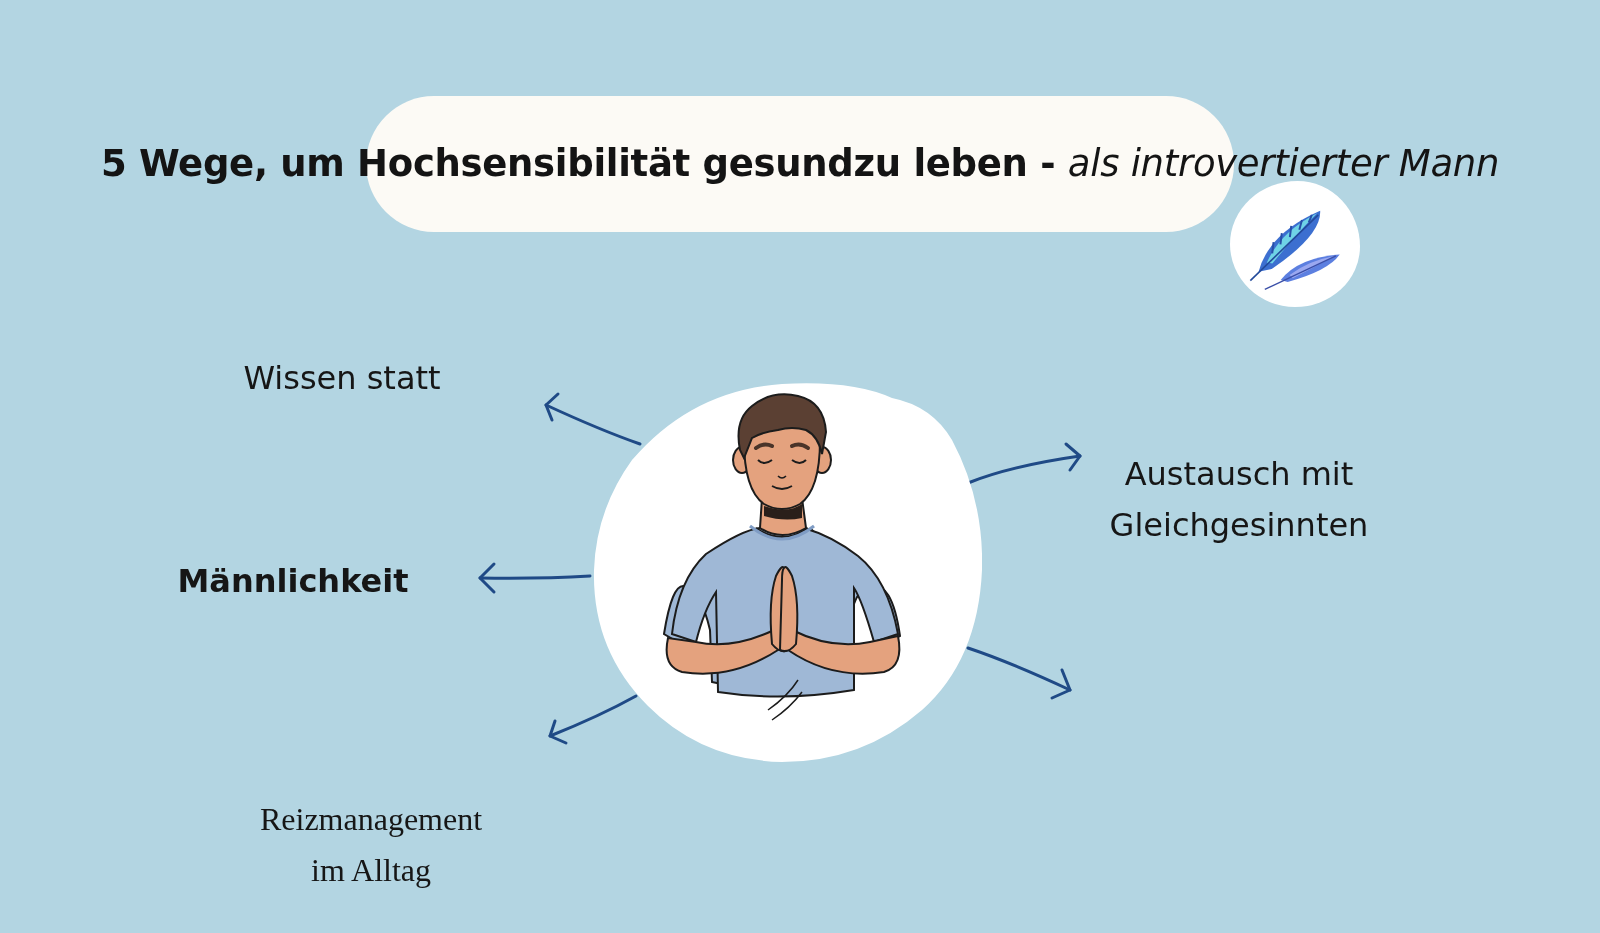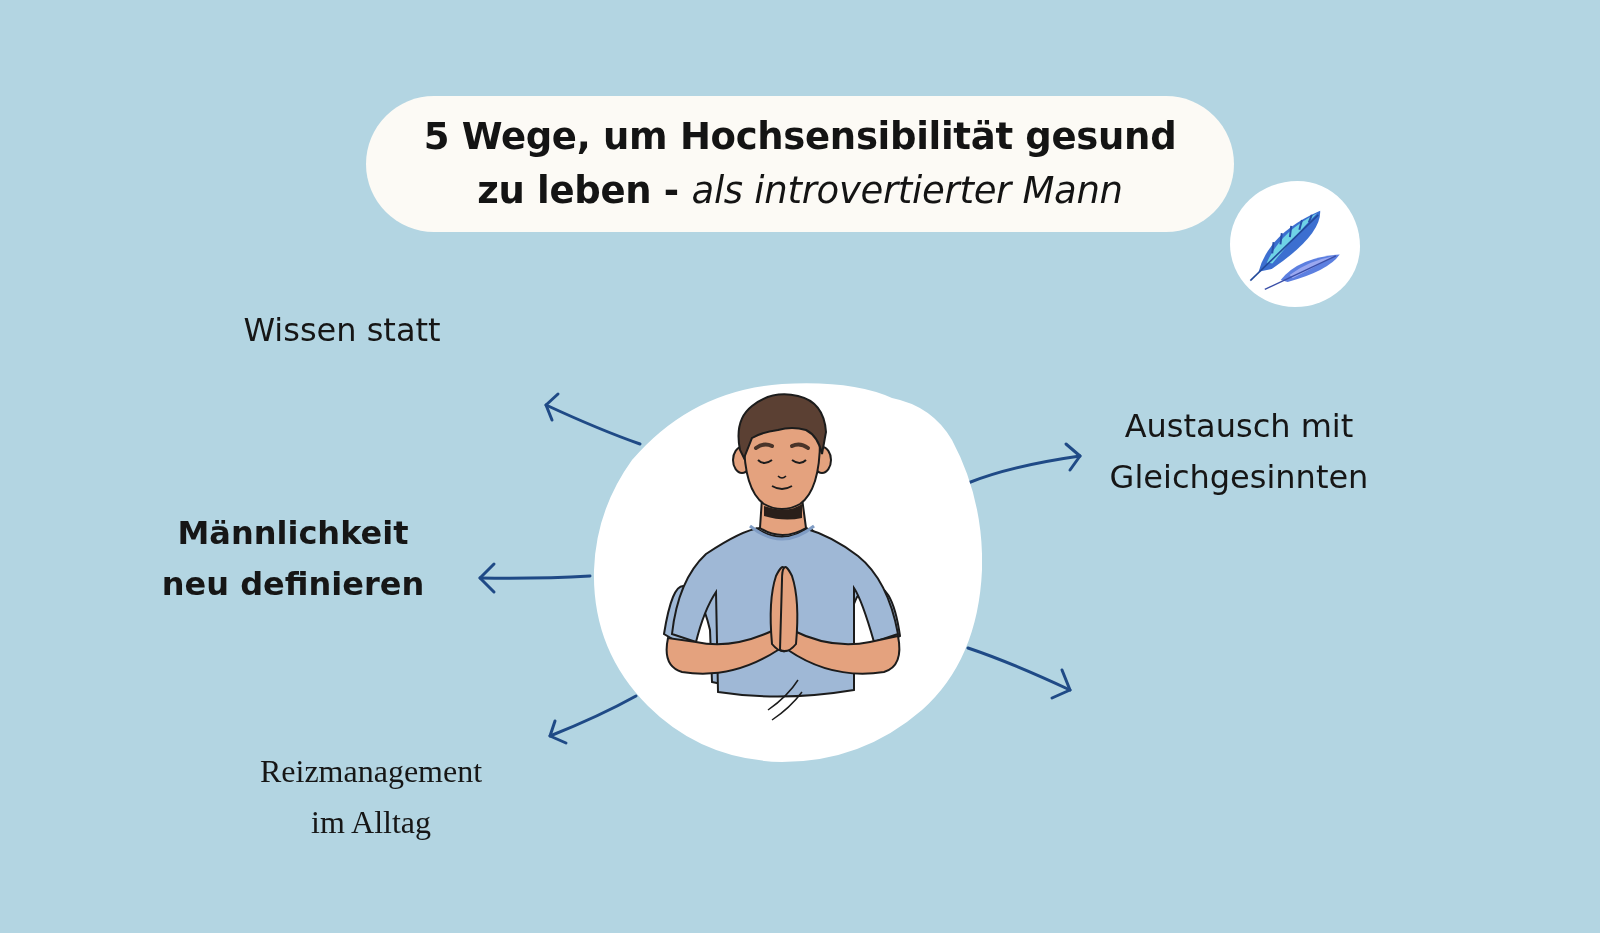--- a/index.html
+++ b/index.html
@@ -17,21 +17,21 @@
     }
     .title-pill {
       position: absolute;
       left: 366px;
       top: 96px;
       width: 868px;
       height: 136px;
       background: #fcfaf5;
       border-radius: 68px;
       display: flex;
-      flex-direction: column;
+      flex-direction: row;
       align-items: center;
       justify-content: center;
       box-sizing: border-box;
     }
     .title-line {
       font-size: 37px;
       line-height: 54px;
       letter-spacing: -0.3px;
       white-space: nowrap;
     }
@@ -68,20 +68,21 @@
       left: 0;
       top: 0;
     }
     .label {
       position: absolute;
       font-size: 32px;
       line-height: 51px;
       text-align: center;
       white-space: nowrap;
       color: #161616;
+      margin-top: 48px;
     }
     .label.bold {
       font-weight: bold;
     }
     .arrows {
       position: absolute;
       left: 0;
       top: 0;
       pointer-events: none;
     }
@@ -184,21 +185,20 @@
     <path d="M180 106 Q 190 112 200 106" fill="none" stroke="#1c1c1c" stroke-width="1.8"></path>
   </svg>
 </div>
 
 <div class="label" style="left:186px; top:305px; width:312px;">
   <div>Wissen statt</div>
 </div>
 
 <div class="label bold" style="left:158px; top:508px; width:270px;">
   <div>Männlichkeit</div>
-  <div>neu definieren</div>
 </div>
 
 <div class="label" style="left:216px; top:746px; width:310px;font-family:Liberation Serif, serif;">
   <div>Reizmanagement</div>
   <div>im Alltag</div>
 </div>
 
 <div class="label" style="left:1098px; top:401px; width:282px;">
   <div>Austausch mit</div>
   <div>Gleichgesinnten</div>

